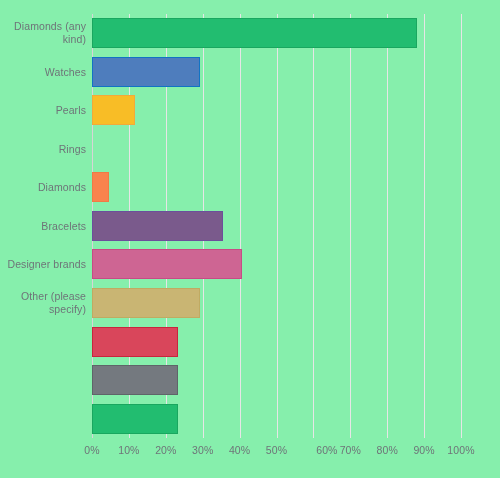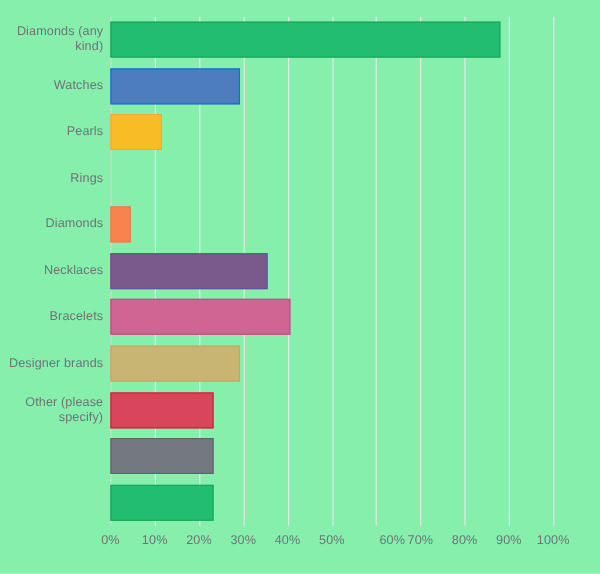--- a/index.html
+++ b/index.html
@@ -113,23 +113,20 @@
         <div class="cat-label">Watches</div>
       </div>
       <div class="cat-slot">
         <div class="cat-label">Pearls</div>
       </div>
       <div class="cat-slot">
         <div class="cat-label">Rings</div>
       </div>
       <div class="cat-slot">
         <div class="cat-label">Diamonds</div>
-      </div>
-      <div class="cat-slot">
-        <div class="cat-label">Necklaces</div>
       </div>
       <div class="cat-slot">
         <div class="cat-label">Bracelets</div>
       </div>
       <div class="cat-slot">
         <div class="cat-label">Designer brands</div>
       </div>
       <div class="cat-slot">
         <div class="cat-label">Other (please specify)</div>
       </div>

